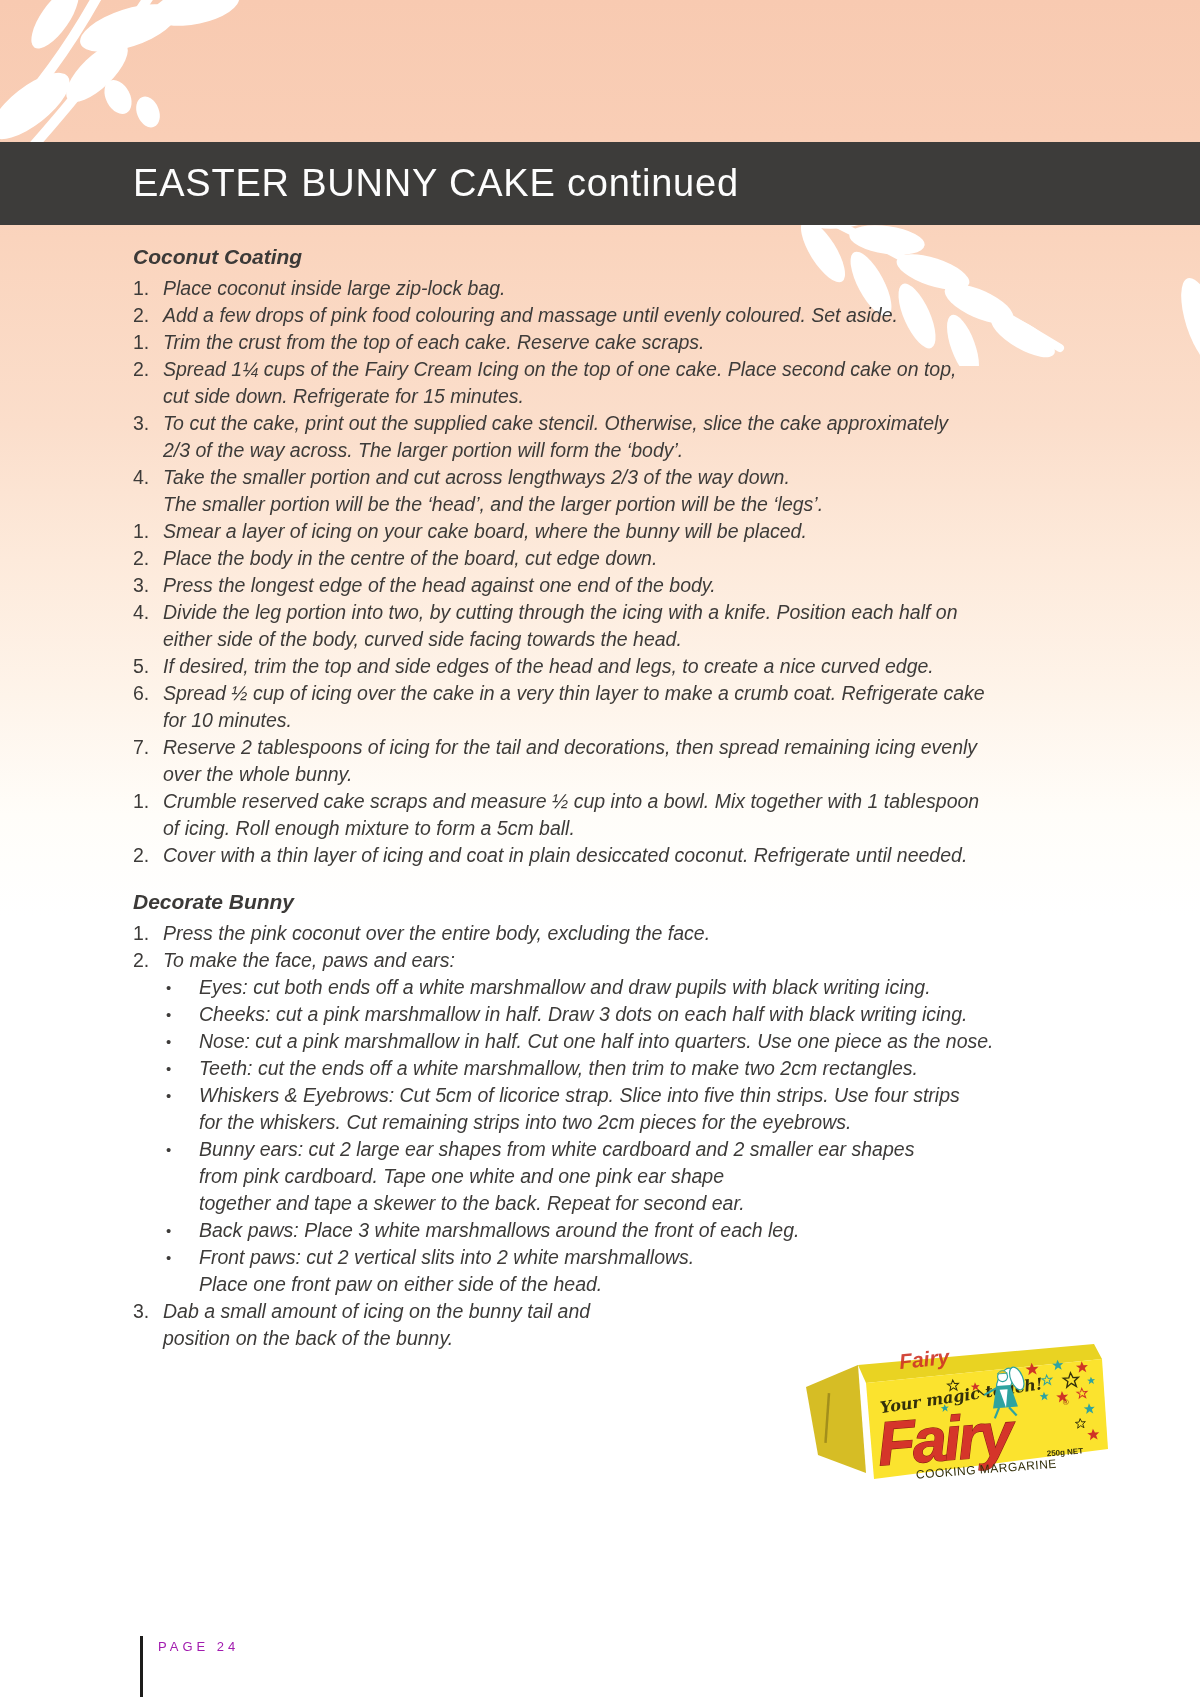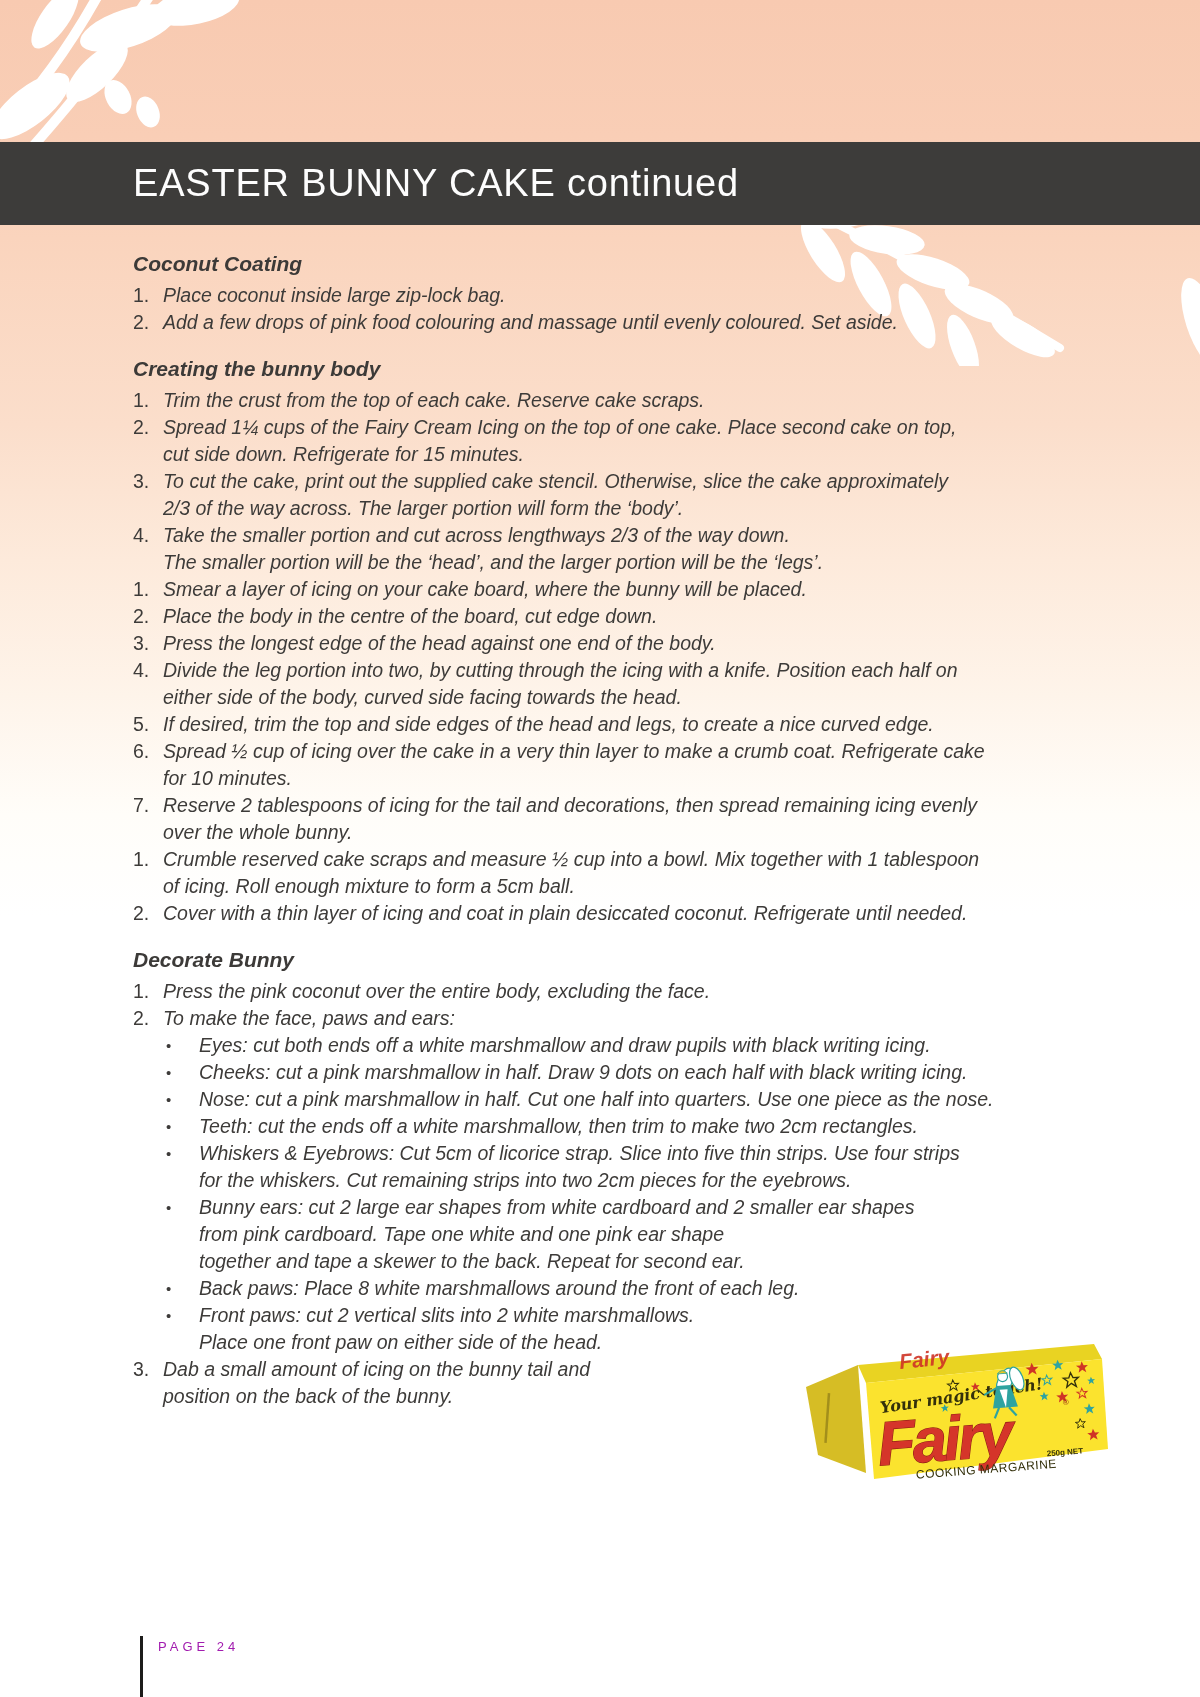--- a/index.html
+++ b/index.html
@@ -6,21 +6,21 @@
   body{width:1200px;height:1697px;position:relative;overflow:hidden;
        font-family:"Liberation Sans",sans-serif;
        background:linear-gradient(180deg,
          #f8cab1 0%, #f9ceb6 8%, #fad4bd 14%, #fbdecb 25%,
          #fdeadb 33%, #fef4ea 41%, #fffdf9 48%, #ffffff 54%, #ffffff 100%);}
   .decor{position:absolute;z-index:1;pointer-events:none;}
   .banner{position:absolute;left:0;top:142px;width:1200px;height:83px;
           background:#3d3c3a;z-index:3;}
   .banner h1{margin:0;padding-left:133px;line-height:83px;font-size:38px;
              font-weight:300;color:#fdfdfd;letter-spacing:.8px;white-space:nowrap;}
-  .content{position:absolute;left:133px;top:225px;width:907px;padding-top:25px;
+  .content{position:absolute;left:133px;top:225px;width:907px;padding-top:18px;
            z-index:2;color:#3d3b39;font-size:19.5px;line-height:27px;}
   .sec-h{font-size:21px;font-weight:700;font-style:italic;color:#3c3a38;
          margin:19px 0 5px 0;line-height:27px;}
   .sec-h.first{margin-top:0;}
   .row{display:flex;align-items:flex-start;}
   .num{flex:0 0 30px;}
   .txt{flex:1;white-space:pre-line;font-style:italic;}
   .brow{display:flex;align-items:flex-start;margin-left:30px;}
   .blt{flex:0 0 33px;padding-left:3px;font-size:15px;}
   .footer-line{position:absolute;left:140px;top:1636px;width:3px;height:61px;
@@ -74,21 +74,20 @@
   <div class="sec-h first">Coconut Coating</div>
   <div class="row">
     <span class="num">1.</span>
     <span class="txt">Place coconut inside large zip-lock bag.</span>
   </div>
   <div class="row">
     <span class="num">2.</span>
     <span class="txt">Add a few drops of pink food colouring and massage until evenly coloured. Set aside.</span>
   </div>
 
-  <div class="sec-h">Creating the bunny body</div>
   <div class="row">
     <span class="num">1.</span>
     <span class="txt">Trim the crust from the top of each cake. Reserve cake scraps.</span>
   </div>
   <div class="row">
     <span class="num">2.</span>
     <span class="txt">Spread 1¼ cups of the Fairy Cream Icing on the top of one cake. Place second cake on top,
 cut side down. Refrigerate for 15 minutes.</span>
   </div>
   <div class="row">
@@ -152,21 +151,21 @@
   <div class="row">
     <span class="num">2.</span>
     <span class="txt">To make the face, paws and ears:</span>
   </div>
   <div class="brow">
     <span class="blt">•</span>
     <span class="txt">Eyes: cut both ends off a white marshmallow and draw pupils with black writing icing.</span>
   </div>
   <div class="brow">
     <span class="blt">•</span>
-    <span class="txt">Cheeks: cut a pink marshmallow in half. Draw 9 dots on each half with black writing icing.</span>
+    <span class="txt">Cheeks: cut a pink marshmallow in half. Draw 3 dots on each half with black writing icing.</span>
   </div>
   <div class="brow">
     <span class="blt">•</span>
     <span class="txt">Nose: cut a pink marshmallow in half. Cut one half into quarters. Use one piece as the nose.</span>
   </div>
   <div class="brow">
     <span class="blt">•</span>
     <span class="txt">Teeth: cut the ends off a white marshmallow, then trim to make two 2cm rectangles.</span>
   </div>
   <div class="brow">
@@ -175,21 +174,21 @@
 for the whiskers. Cut remaining strips into two 2cm pieces for the eyebrows.</span>
   </div>
   <div class="brow">
     <span class="blt">•</span>
     <span class="txt">Bunny ears: cut 2 large ear shapes from white cardboard and 2 smaller ear shapes
 from pink cardboard. Tape one white and one pink ear shape
 together and tape a skewer to the back. Repeat for second ear.</span>
   </div>
   <div class="brow">
     <span class="blt">•</span>
-    <span class="txt">Back paws: Place 8 white marshmallows around the front of each leg.</span>
+    <span class="txt">Back paws: Place 3 white marshmallows around the front of each leg.</span>
   </div>
   <div class="brow">
     <span class="blt">•</span>
     <span class="txt">Front paws: cut 2 vertical slits into 2 white marshmallows.
 Place one front paw on either side of the head.</span>
   </div>
   <div class="row">
     <span class="num">3.</span>
     <span class="txt">Dab a small amount of icing on the bunny tail and
 position on the back of the bunny.</span>

